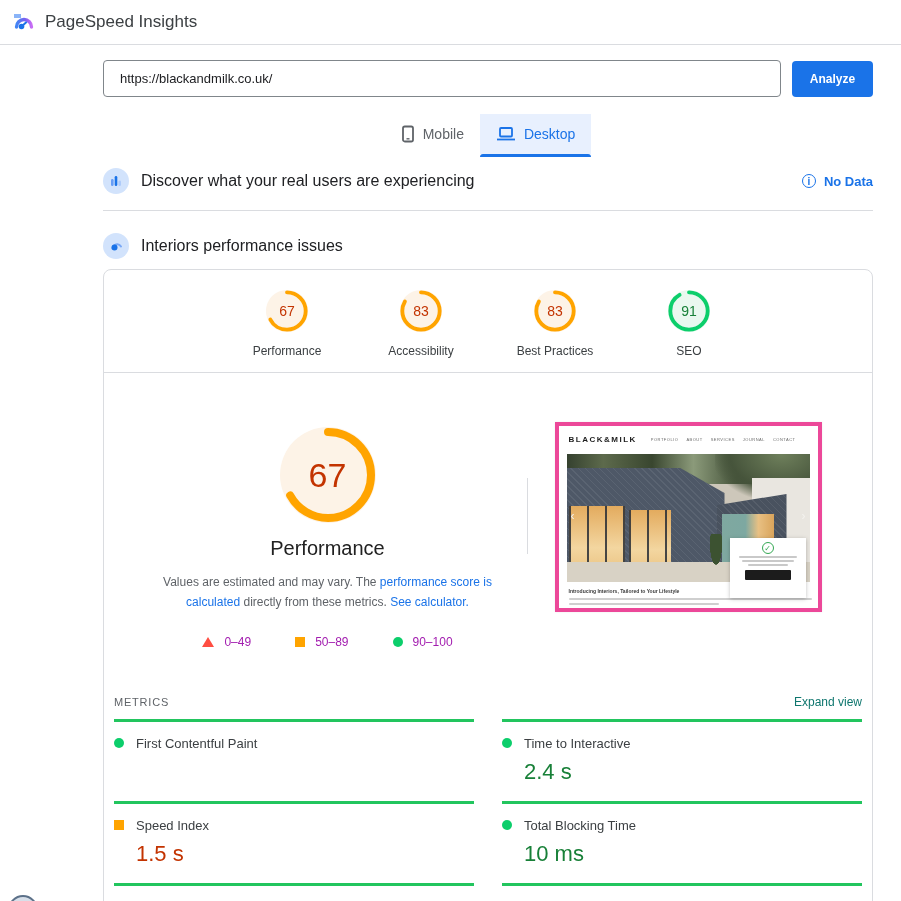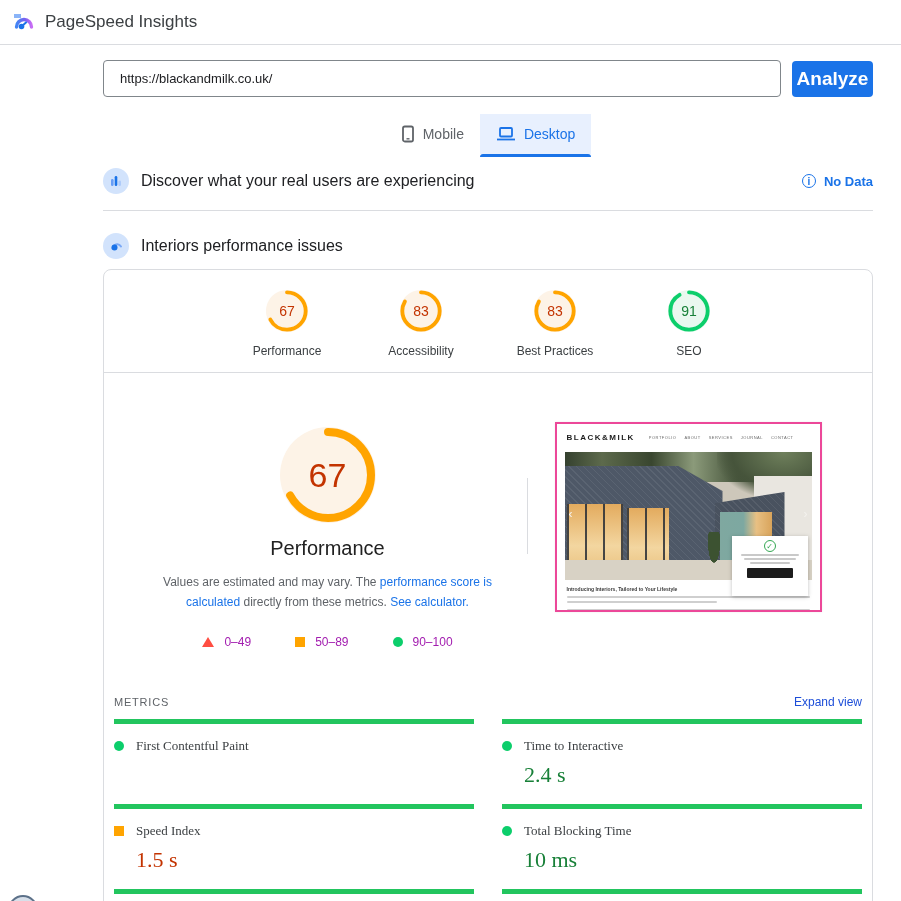--- a/index.html
+++ b/index.html
@@ -11,21 +11,21 @@
     padding:0 12px; border-bottom:1px solid #dadce0; }
   .topbar .app-title { font-size:17px; color:#3c4043; }
 
   .container { width:770px; margin-left:103px; }
 
   
   .search-row { margin-top:15px; display:flex; gap:11px; align-items:center; }
   .url-input { flex:1; height:37px; border:1px solid #80868b; border-radius:4px;
     padding:0 16px; font-size:13px; color:#202124; font-family:"Liberation Sans",sans-serif; outline:none; }
   .analyze-btn { width:81px; height:36px; background:#1a73e8; color:#fff; border:none;
-    border-radius:4px; font-size:19px; font-weight:bold; cursor:pointer; font-family:"Liberation Sans",sans-serif; }
+    border-radius:4px; font-size:12px; font-weight:bold; cursor:pointer; font-family:"Liberation Sans",sans-serif; }
 
   
   .tabs { margin-top:17px; display:flex; justify-content:center; }
   .tab { display:flex; align-items:center; gap:8px; padding:0 16px; height:40px;
     font-size:14px; color:#5f6368; cursor:pointer; position:relative; }
   .tab.active { background:#e8f0fe; color:#1a73e8; font-weight:normal; }
   .tab.active::after { content:""; position:absolute; left:0; right:0; bottom:-3px;
     height:3px; background:#1a73e8; border-radius:3px 3px 0 0; }
 
   
@@ -74,21 +74,21 @@
   .v-divider { width:1px; background:#dadce0; height:76px; margin-top:105px; }
   .summary-right { width:320px; display:flex; justify-content:center; padding-top:49px; }
 
   
   .shape-circle { width:10px; height:10px; border-radius:50%; background:#0cce6b; }
   .shape-square { width:10px; height:10px; background:#ffa400; }
   .shape-triangle { width:0; height:0; border-left:6px solid transparent;
     border-right:6px solid transparent; border-bottom:10px solid #ff4e42; }
 
   
-  .thumb { width:267px; height:190px; border:2px solid #ec4899; background:#fff;
+  .thumb { width:267px; height:190px; border:4px solid #ec4899; background:#fff;
     position:relative; overflow:hidden; box-shadow:0 0 2px rgba(0,0,0,.08); }
   .thumb-head { height:26px; display:flex; align-items:center; padding:0 10px; gap:14px; }
   .thumb-logo { font-size:8px; letter-spacing:1.5px; color:#1c1c1c; font-weight:bold; }
   .thumb-nav { display:flex; gap:8px; font-size:4px; letter-spacing:.5px; color:#6b6b6b; }
   .thumb-photo { position:absolute; left:8px; right:8px; top:28px; height:128px;
     background:#cdc7ba; overflow:hidden; }
   .greens { position:absolute; top:0; left:0; right:0; height:30px;
     background:linear-gradient(90deg,#35412f 0%,#5d6a4c 15%,#39462f 35%,#8b9a7a 52%,#46543b 70%,#2f3d2c 88%,#55654a 100%); }
   .bush-right { position:absolute; top:0; right:0; width:95px; height:46px;
     background:radial-gradient(ellipse at 70% 0%,#6f805c 0%,#46543b 55%,transparent 75%); }
@@ -120,23 +120,23 @@
     color:#34a853; font-size:8px; display:flex; align-items:center; justify-content:center; }
   .cookie-line { height:2px; background:#c9c9c9; border-radius:1px; }
   .cookie-btn { margin-top:2px; width:46px; height:10px; background:#1c1c1c; border-radius:1px; }
   .thumb-headline { position:absolute; left:10px; top:162px; font-size:5px; font-weight:bold; color:#3a3a3a; }
   .thumb-line { position:absolute; left:10px; height:2px; background:#cfcfcf; border-radius:1px; }
 
   
   .metrics-header { margin-top:46px; display:flex; justify-content:space-between;
     align-items:center; padding:0 10px 10px; }
   .metrics-title { font-size:11px; letter-spacing:.8px; color:#5f6368; }
-  .expand-view { font-size:12px; color:#1d4ed8; cursor:pointer; }
+  .expand-view { font-size:12px; color:#0f766e; cursor:pointer; }
   .metrics-grid { display:grid; grid-template-columns:1fr 1fr; column-gap:28px; padding:0 10px; }
-  .metric-cell { border-top:5px solid #22c55e; padding:14px 0 16px;font-family:Liberation Serif, serif; }
+  .metric-cell { border-top:3px solid #22c55e; padding:14px 0 16px; }
   .metric-head { display:flex; align-items:center; gap:12px; }
   .metric-name { font-size:13px; color:#3c4043; }
   .metric-value { margin:8px 0 0 22px; font-size:22px; }
 
   
   .feedback-blob { position:absolute; left:8px; bottom:-24px; width:30px; height:30px;
     border-radius:50%; border:2px solid #5c7189; background:#d7dfe9; }
 
   svg { display:block; }
 </style>

